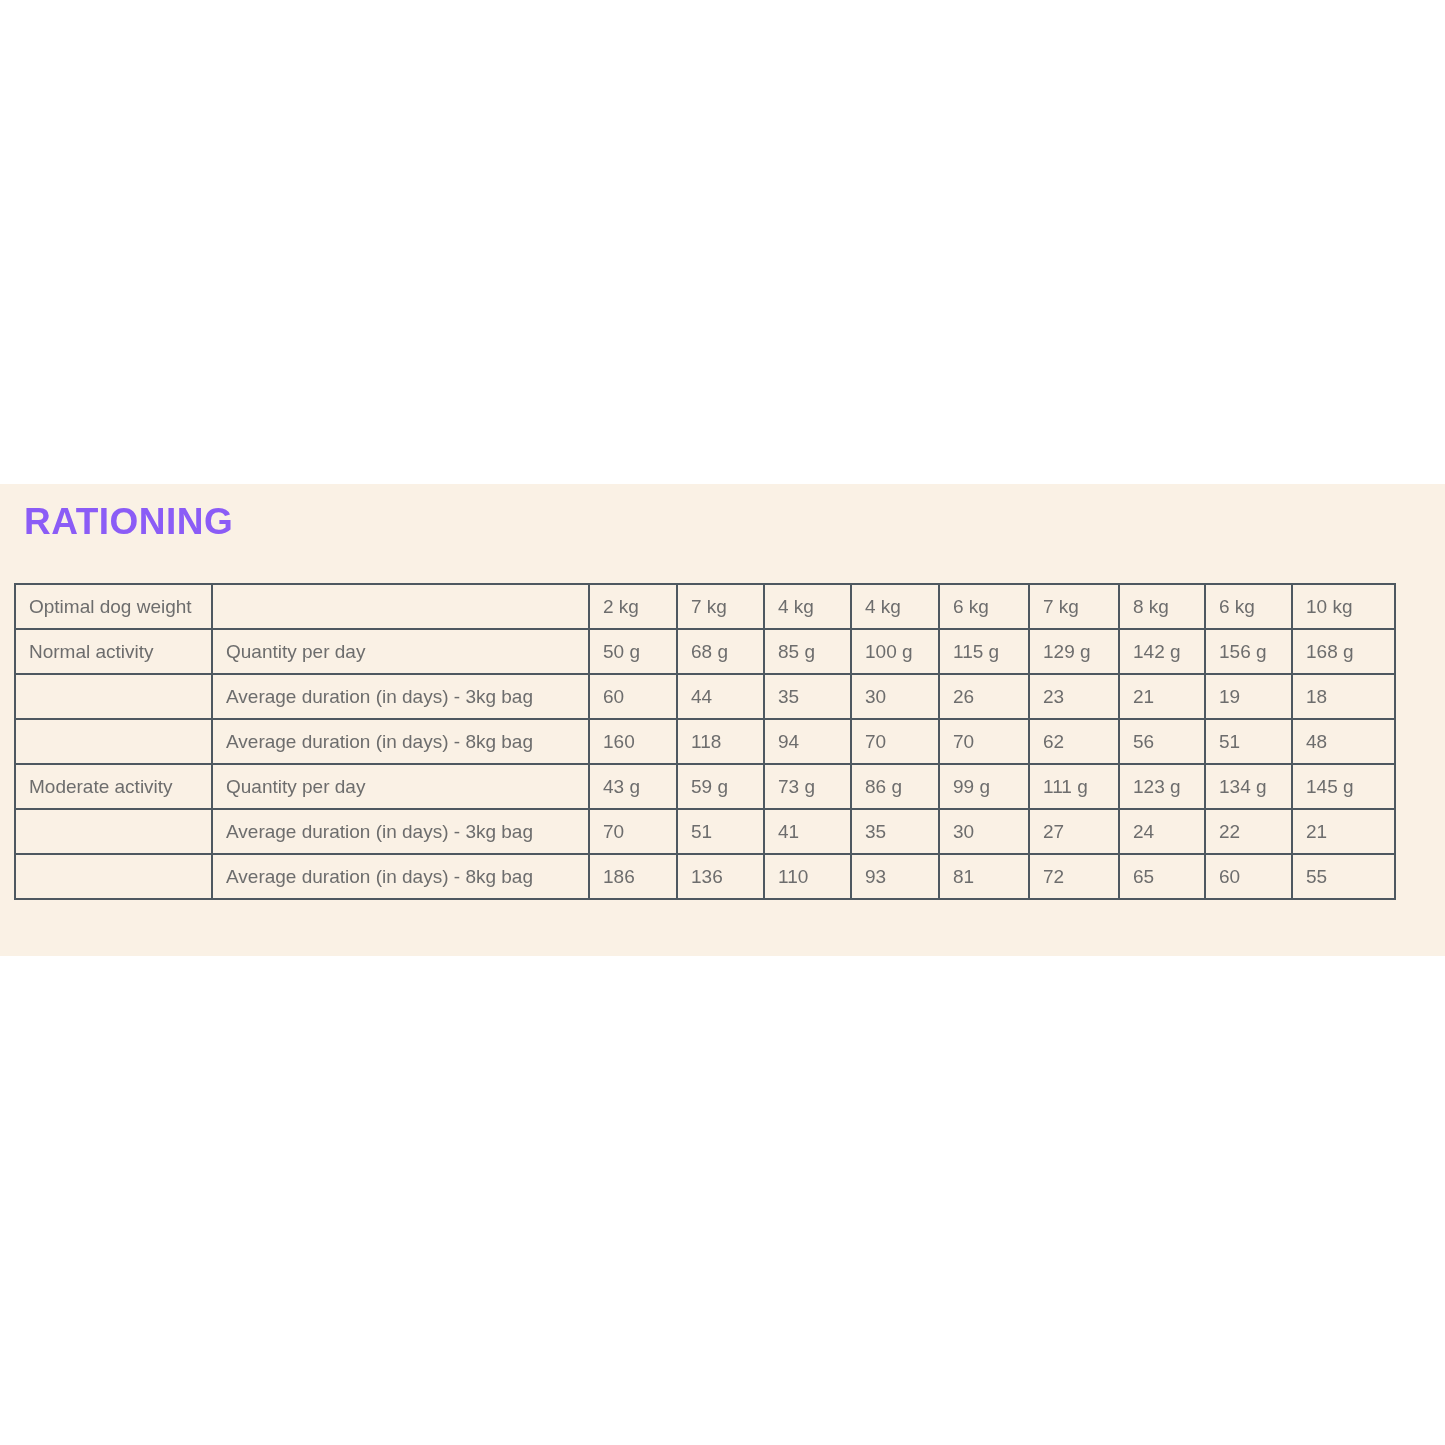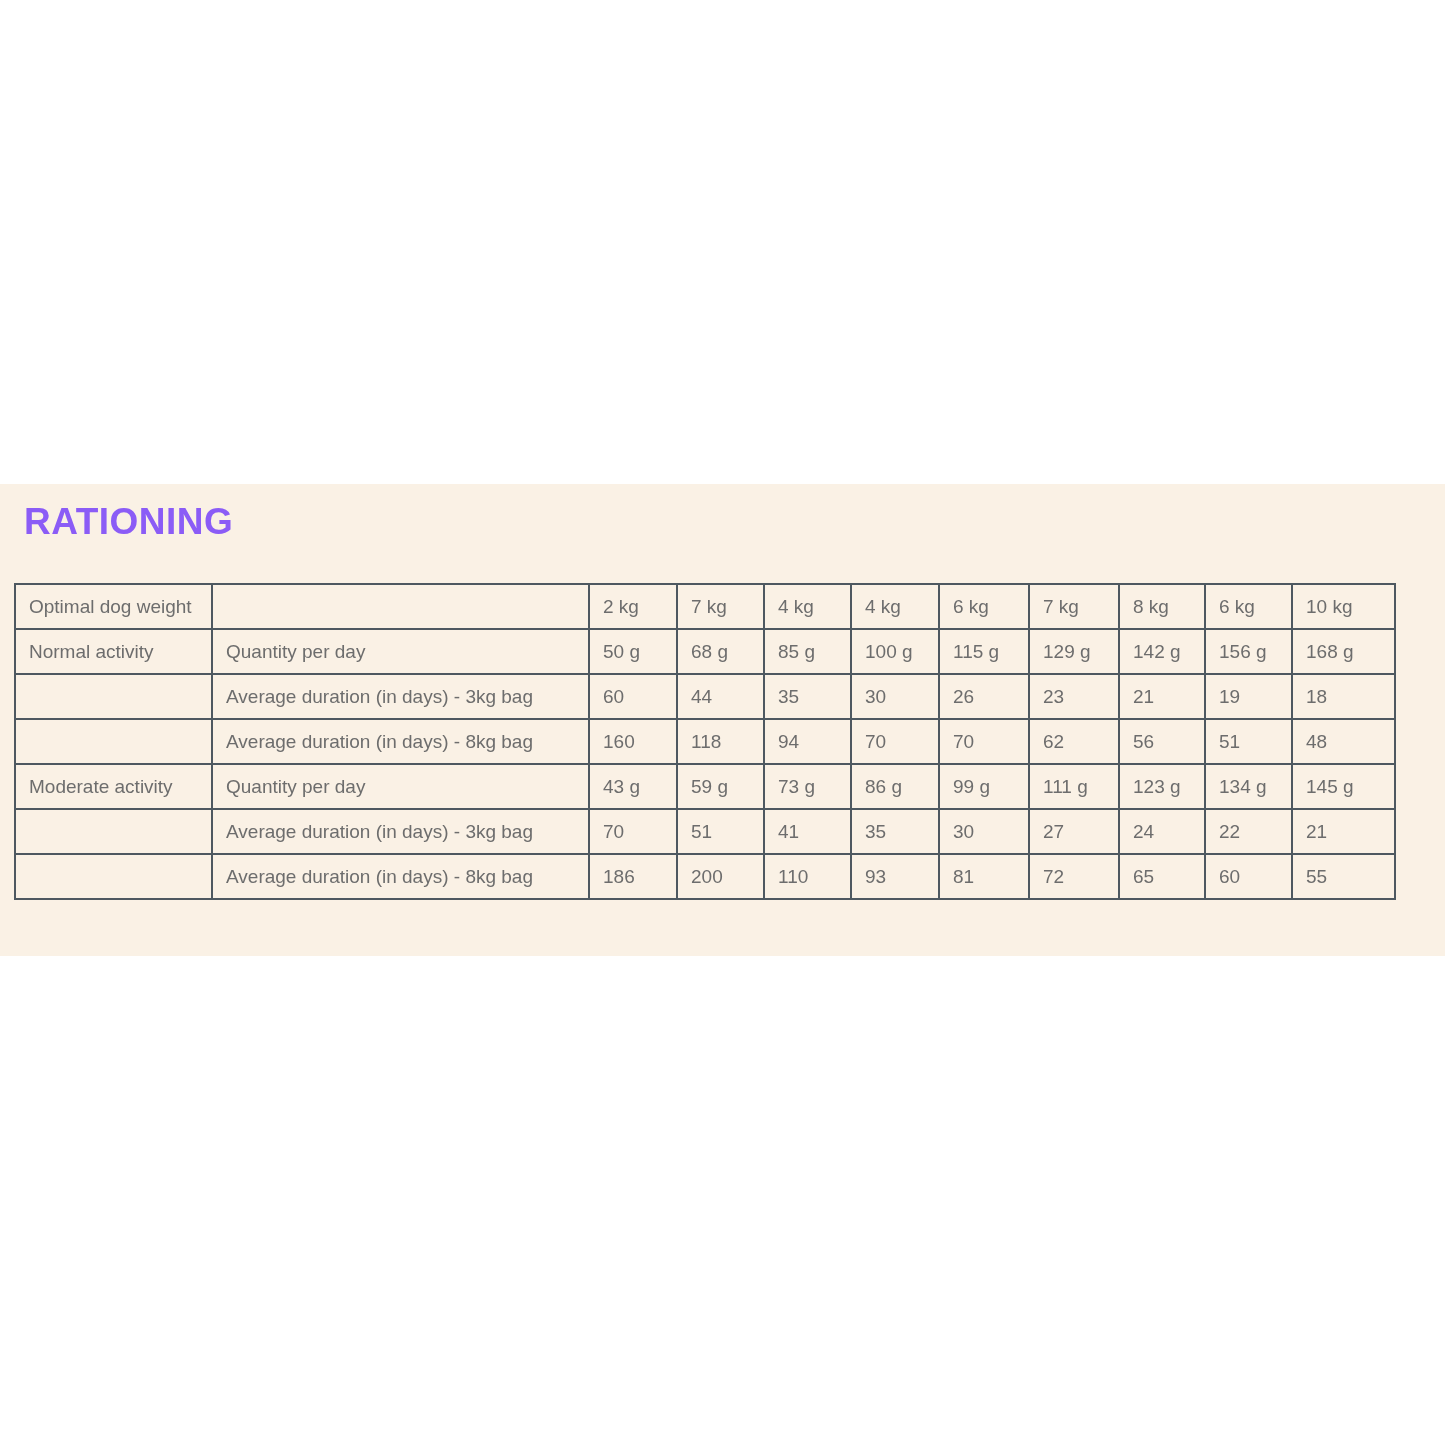--- a/index.html
+++ b/index.html
@@ -144,21 +144,21 @@
         <td>27</td>
         <td>24</td>
         <td>22</td>
         <td>21</td>
       </tr>
 
       <tr>
         <td></td>
         <td>Average duration (in days) - 8kg bag</td>
         <td>186</td>
-        <td>200</td>
+        <td>136</td>
         <td>110</td>
         <td>93</td>
         <td>81</td>
         <td>72</td>
         <td>65</td>
         <td>60</td>
         <td>55</td>
       </tr>
     </tbody>
   </table>

